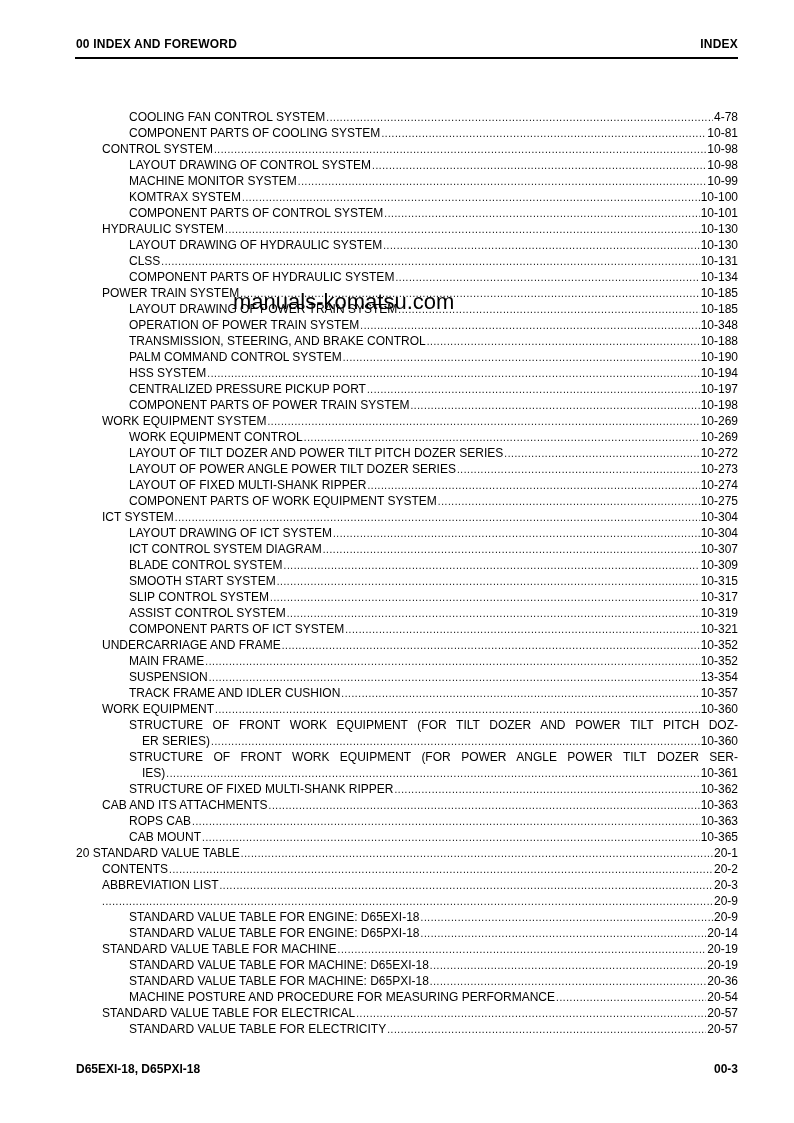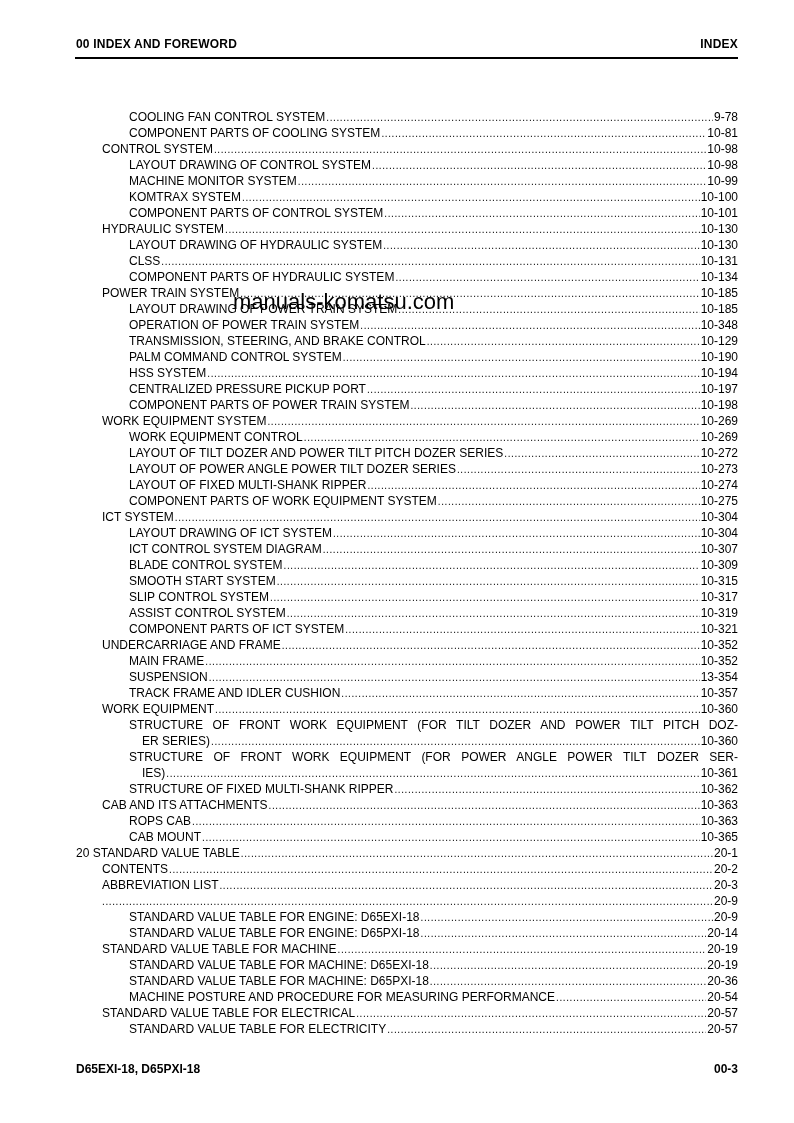--- a/index.html
+++ b/index.html
@@ -38,21 +38,21 @@
 <div class="hdr">
   <span class="l">00 INDEX AND FOREWORD</span>
   <span class="r">INDEX</span>
 </div>
 <div class="rule"></div>
 
 <div class="toc" id="toc">
     <div class="row lvl2">
       <span class="t">COOLING FAN CONTROL SYSTEM</span>
       <span class="d"></span>
-      <span class="p">9-78</span>
+      <span class="p">4-78</span>
     </div>
     <div class="row lvl2">
       <span class="t">COMPONENT PARTS OF COOLING SYSTEM</span>
       <span class="d"></span>
       <span class="p">10-81</span>
     </div>
     <div class="row lvl1">
       <span class="t">CONTROL SYSTEM</span>
       <span class="d"></span>
       <span class="p">10-98</span>
@@ -108,21 +108,21 @@
       <span class="p">10-185</span>
     </div>
     <div class="row lvl2">
       <span class="t">OPERATION OF POWER TRAIN SYSTEM</span>
       <span class="d"></span>
       <span class="p">10-348</span>
     </div>
     <div class="row lvl2">
       <span class="t">TRANSMISSION, STEERING, AND BRAKE CONTROL</span>
       <span class="d"></span>
-      <span class="p">10-129</span>
+      <span class="p">10-188</span>
     </div>
     <div class="row lvl2">
       <span class="t">PALM COMMAND CONTROL SYSTEM</span>
       <span class="d"></span>
       <span class="p">10-190</span>
     </div>
     <div class="row lvl2">
       <span class="t">HSS SYSTEM</span>
       <span class="d"></span>
       <span class="p">10-194</span>

